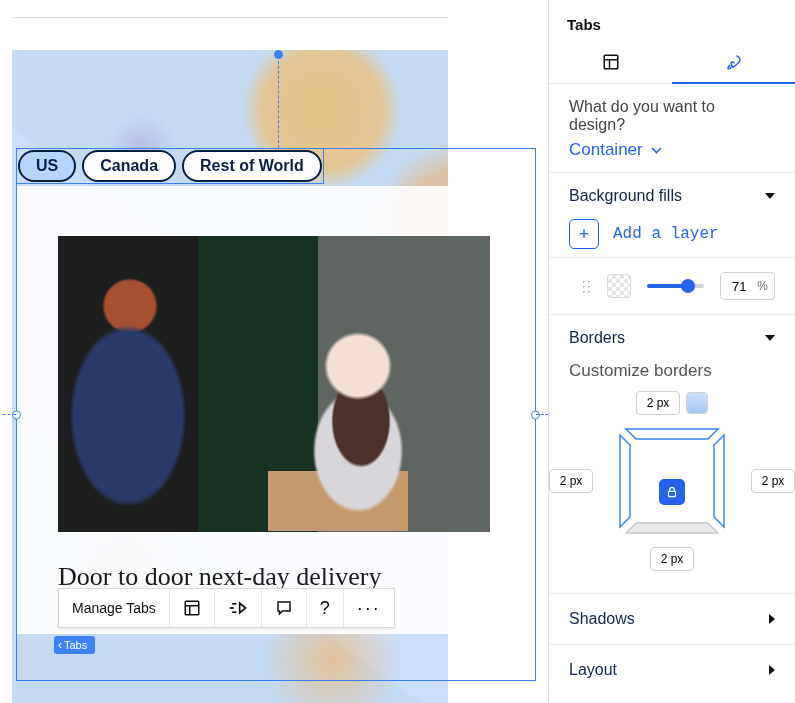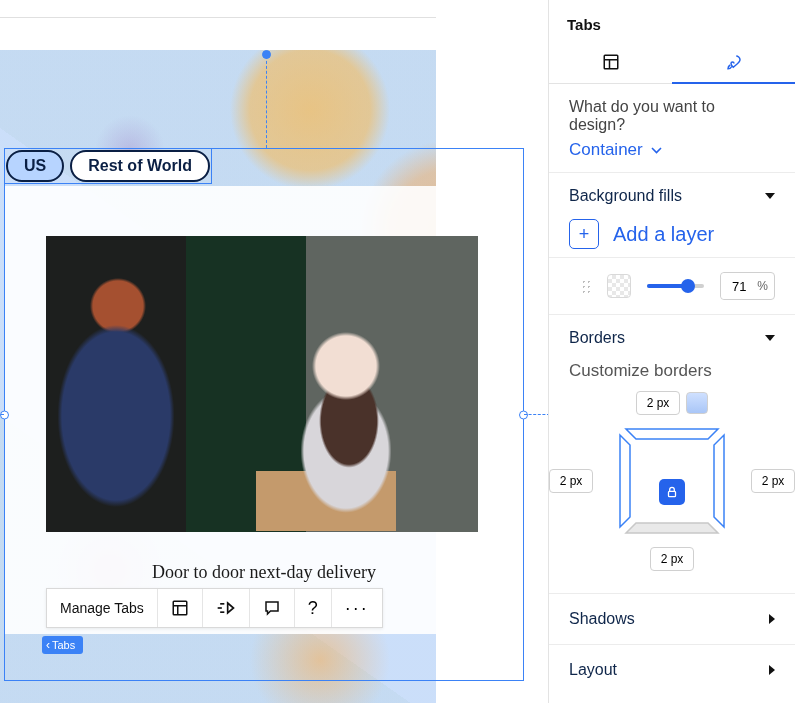--- a/index.html
+++ b/index.html
@@ -6,26 +6,25 @@
 body {
   font-family: -apple-system, BlinkMacSystemFont, "Segoe UI", Helvetica, Arial, sans-serif;
   width: 795px;
   height: 703px;
   overflow: hidden;
   background: #fff;
   position: relative;
 }
 .main-area {
   position: absolute;
-  left: 0;
+  left: 12px;
   top: 0;
   width: 436px;
   height: 703px;
   background: #fff;
-  text-align: center;
 }
 .floral-bg {
   position: absolute;
   left: 0;
   top: 50px;
   right: 0;
   bottom: 0;
   background:
     radial-gradient(circle at 310px 60px, rgba(255,180,60,0.6) 0, rgba(255,180,60,0.5) 60px, transparent 80px),
     radial-gradient(circle at 450px 180px, rgba(255,160,60,0.5) 0, rgba(255,160,60,0.4) 60px, transparent 90px),
@@ -129,21 +128,21 @@
     radial-gradient(ellipse 70px 95px at 300px 215px, #d8d6da 0 60%, transparent 65%),
     linear-gradient(#c49a6c,#c49a6c) 210px 235px/140px 60px no-repeat,
     linear-gradient(#173223,#173223) 140px 0/120px 296px no-repeat,
     linear-gradient(#1d1f1e,#1d1f1e) 0 0/150px 296px no-repeat,
     linear-gradient(#5f6560,#5f6560) 260px 0/172px 296px no-repeat,
     #3b3f3c;
 }
 .caption {
   margin-top: 30px;
   font-family: Georgia, serif;
-  font-size: 18px;
+  font-size: 26px;
   color: #1a1a1a;
 }
 .float-toolbar {
   position: absolute;
   left: 46px;
   top: 588px;
   display: flex;
   background: #fff;
   border: 1px solid #d9d9d9;
   border-radius: 0;
@@ -259,21 +258,21 @@
 .plus-btn {
   width: 30px; height: 30px;
   border: 1px solid #2563eb;
   border-radius: 5px;
   display: flex;
   align-items: center; justify-content: center;
   color: #2563eb;
   font-size: 18px;
   cursor: pointer;
 }
-.link-text { color: #2563eb; font-size: 20px; cursor: pointer; }
+.link-text { color: #2563eb; font-size: 16px; cursor: pointer; font-family: Liberation Mono, monospace; }
 .opacity-row {
   display: flex;
   align-items: center;
   gap: 16px;
   padding: 14px 20px;
   margin-left: 12px;
 }
 .drag-handle {
   width: 10px; height: 14px;
   background-image: radial-gradient(#bdbdbd 1px, transparent 1px);
@@ -373,20 +372,21 @@
 
 <div class="main-area">
   <div class="top-ruler"></div>
   <div class="floral-bg"></div>
 
   <div class="top-handle"></div>
   <div class="dash-vert"></div>
 
   <div class="pills-row">
     <div class="pill active">US</div>
+    <div class="pill">Canada</div>
     <div class="pill">Rest of World</div>
   </div>
 
   <div class="content-card">
     <div class="card-inner">
       <div class="delivery-img"></div>
       <div class="caption">Door to door next-day delivery</div>
     </div>
   </div>
 

